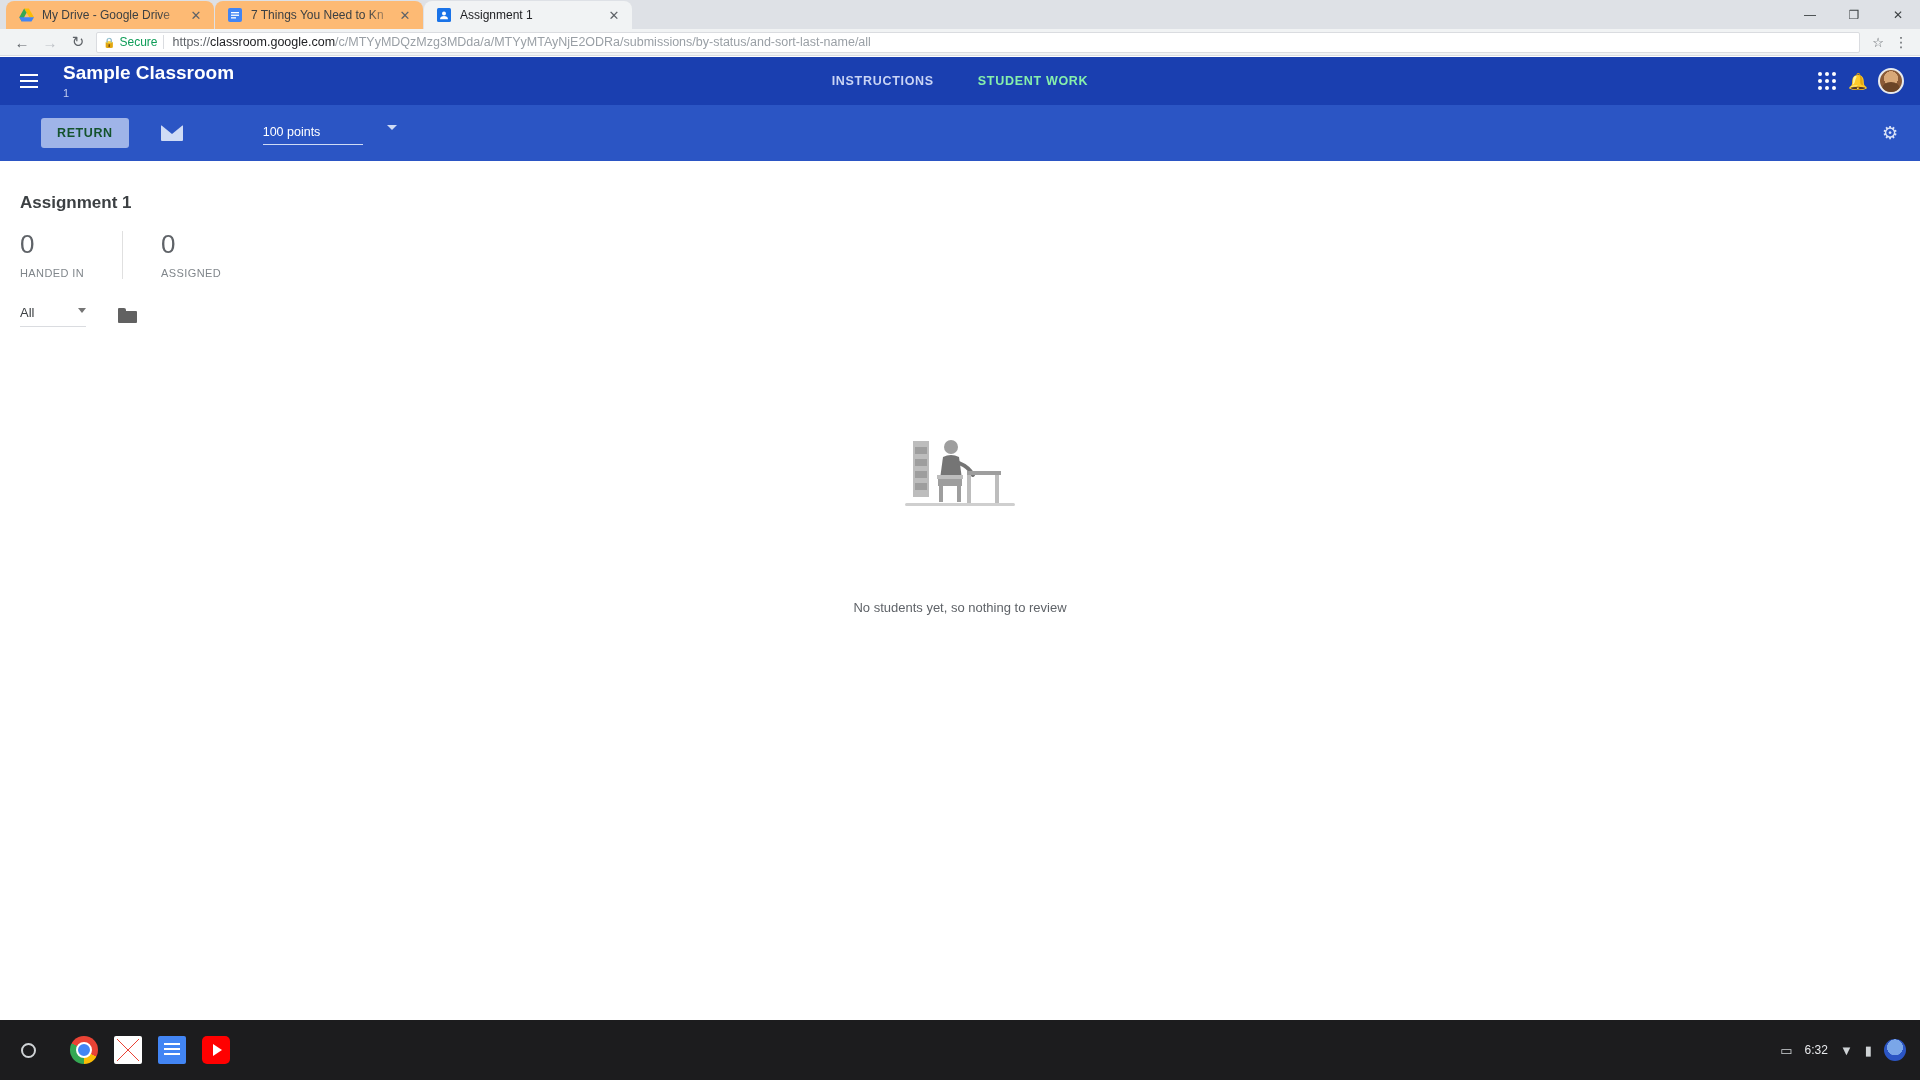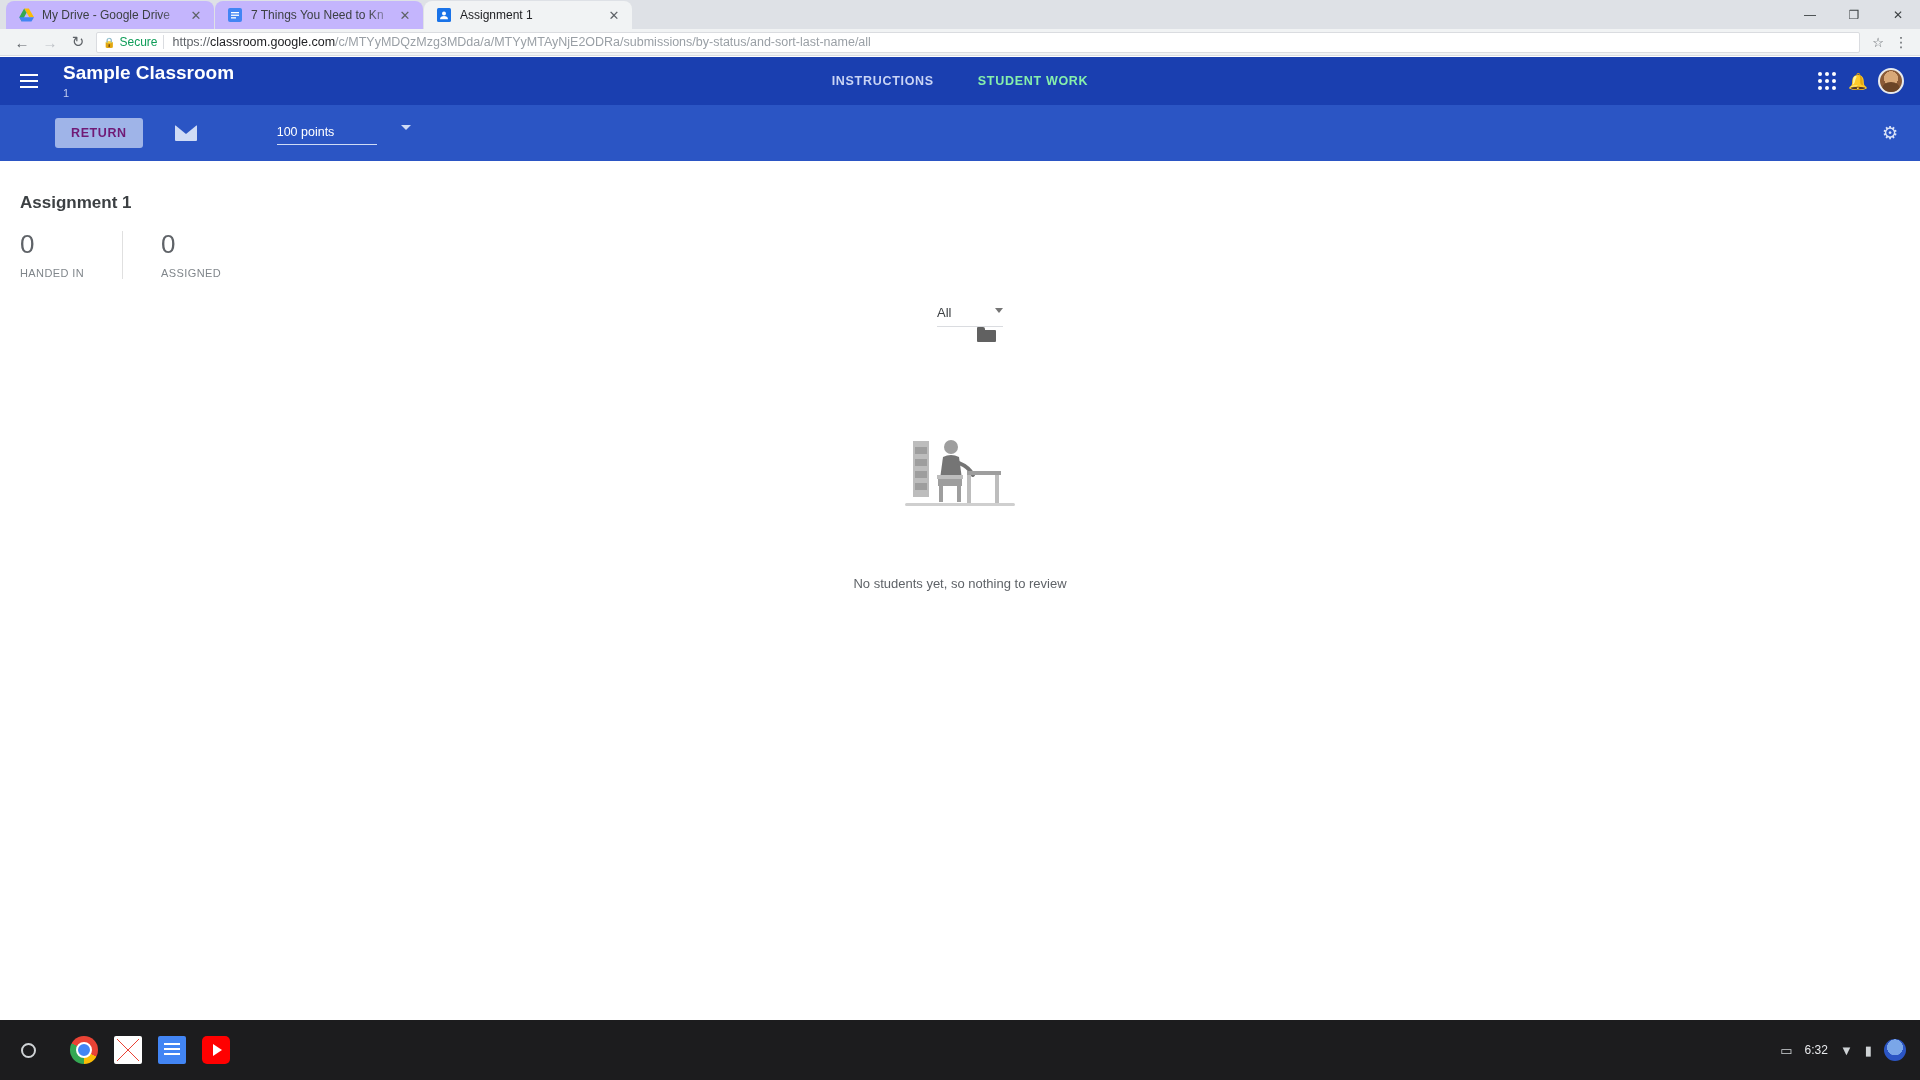--- a/index.html
+++ b/index.html
@@ -16,21 +16,21 @@
   .tabstrip {
     height: 29px; background: #dee1e6;
     display: flex; align-items: flex-end;
     padding-left: 6px; position: relative;
   }
   .tab {
     height: 28px; width: 208px;
     display: flex; align-items: center;
     padding: 0 10px 0 12px;
     border-top-left-radius: 8px; border-top-right-radius: 8px;
-    background: #c4b5fd; color: #3c4043;
+    background: #fdba74; color: #3c4043;
     font-size: 12px; position: relative;
     margin-right: 1px;
   }
   .tab.active { background: #f1f3f4; color: #202124; }
   .tab .favicon {
     width: 16px; height: 16px; margin-right: 8px;
     flex: 0 0 16px; display: flex; align-items: center; justify-content: center;
   }
   .tab .tab-title {
     flex: 1; overflow: hidden; white-space: nowrap;
@@ -123,21 +123,21 @@
   .avatar::after {
     content:""; position:absolute; left:50%; top:56%; transform:translateX(-50%);
     width:18px; height:14px; border-radius:50% 50% 0 0; background:#6b4527;
   }
 
   .gc-toolbar {
     height: 56px; background: #2b55c4;
     display: flex; align-items: center; position: relative;
   }
   .btn-return {
-    margin-left: 55px; background: #9fb4e8; color: #701a75;
+    margin-left: 41px; background: #9fb4e8; color: #14532d;
     font-size: 12.5px; font-weight: bold; letter-spacing: .6px;
     padding: 8px 16px; border-radius: 3px; min-width: 76px; text-align: center;
   }
   .mail-icon {
     margin-left: 32px; width: 22px; height: 16px;
     background: #cfdbf5; border-radius: 1px; position: relative;
   }
   .mail-icon::after {
     content:""; position:absolute; top:0; left:0; width:0; height:0;
     border-left: 11px solid transparent; border-right: 11px solid transparent;
@@ -193,41 +193,41 @@
   }
 
   .gc-main { flex: 1; position: relative; background: #fff; padding: 32px 0 0 20px; }
   .assign-title { font-size: 17px; color: #3c4043; font-weight: bold; margin-left: 0; }
   .stats { display: flex; margin-top: 18px; }
   .stat { padding-right: 38px; }
   .stat + .stat { border-left: 1px solid #e0e0e0; padding-left: 38px; }
   .stat-num { font-size: 26px; color: #5f6368; font-weight: normal; line-height: 1; }
   .stat-lbl { font-size: 11px; color: #80868b; letter-spacing: .4px; margin-top: 10px; }
 
-  .filter-row { display: flex; align-items: center; margin-top: 24px; flex-direction: column; }
+  .filter-row { display: flex; align-items: center; margin-top: 24px; }
   .filter-select { width: 66px; position: relative; border-bottom: 1px solid #dadce0; padding-bottom: 5px; }
   .filter-val { font-size: 13px; color: #3c4043; }
   .filter-caret {
     position: absolute; right: 0; top: 5px; width: 0; height: 0;
     border-left: 4px solid transparent; border-right: 4px solid transparent;
     border-top: 5px solid #757575;
   }
   .folder-icon { margin-left: 32px; width: 19px; height: 15px; position: relative; }
   .folder-icon::before {
     content:""; position:absolute; left:0; top:0; width:8px; height:4px;
     background:#616161; border-radius:1px 2px 0 0;
   }
   .folder-icon::after {
     content:""; position:absolute; left:0; top:3px; width:19px; height:12px;
     background:#616161; border-radius:1px;
   }
 
   .empty-wrap {
     position: absolute; left: 0; right: 0; top: 270px;
-    display: flex; flex-direction: column; align-items: center;
+    display: flex; flex-direction: column; align-items: center; gap: 24px;
   }
   .empty-art { width: 110px; height: 95px; position: relative; }
   .empty-msg { font-size: 13px; color: #5f6368; margin-top: 50px; }
 
   
   .shelf {
     position: absolute; left: 0; right: 0; bottom: 0; height: 60px;
     background: #1c1c1e; display: flex; align-items: center;
   }
   .shelf-launcher {

